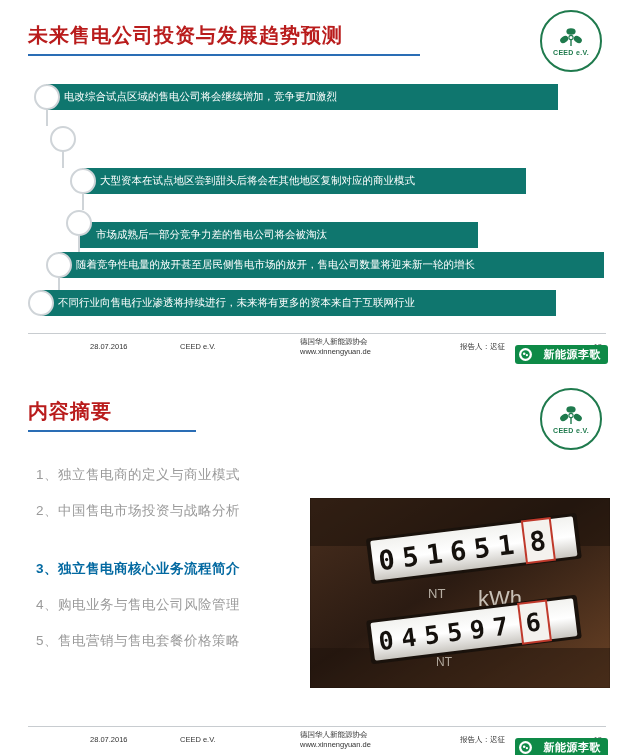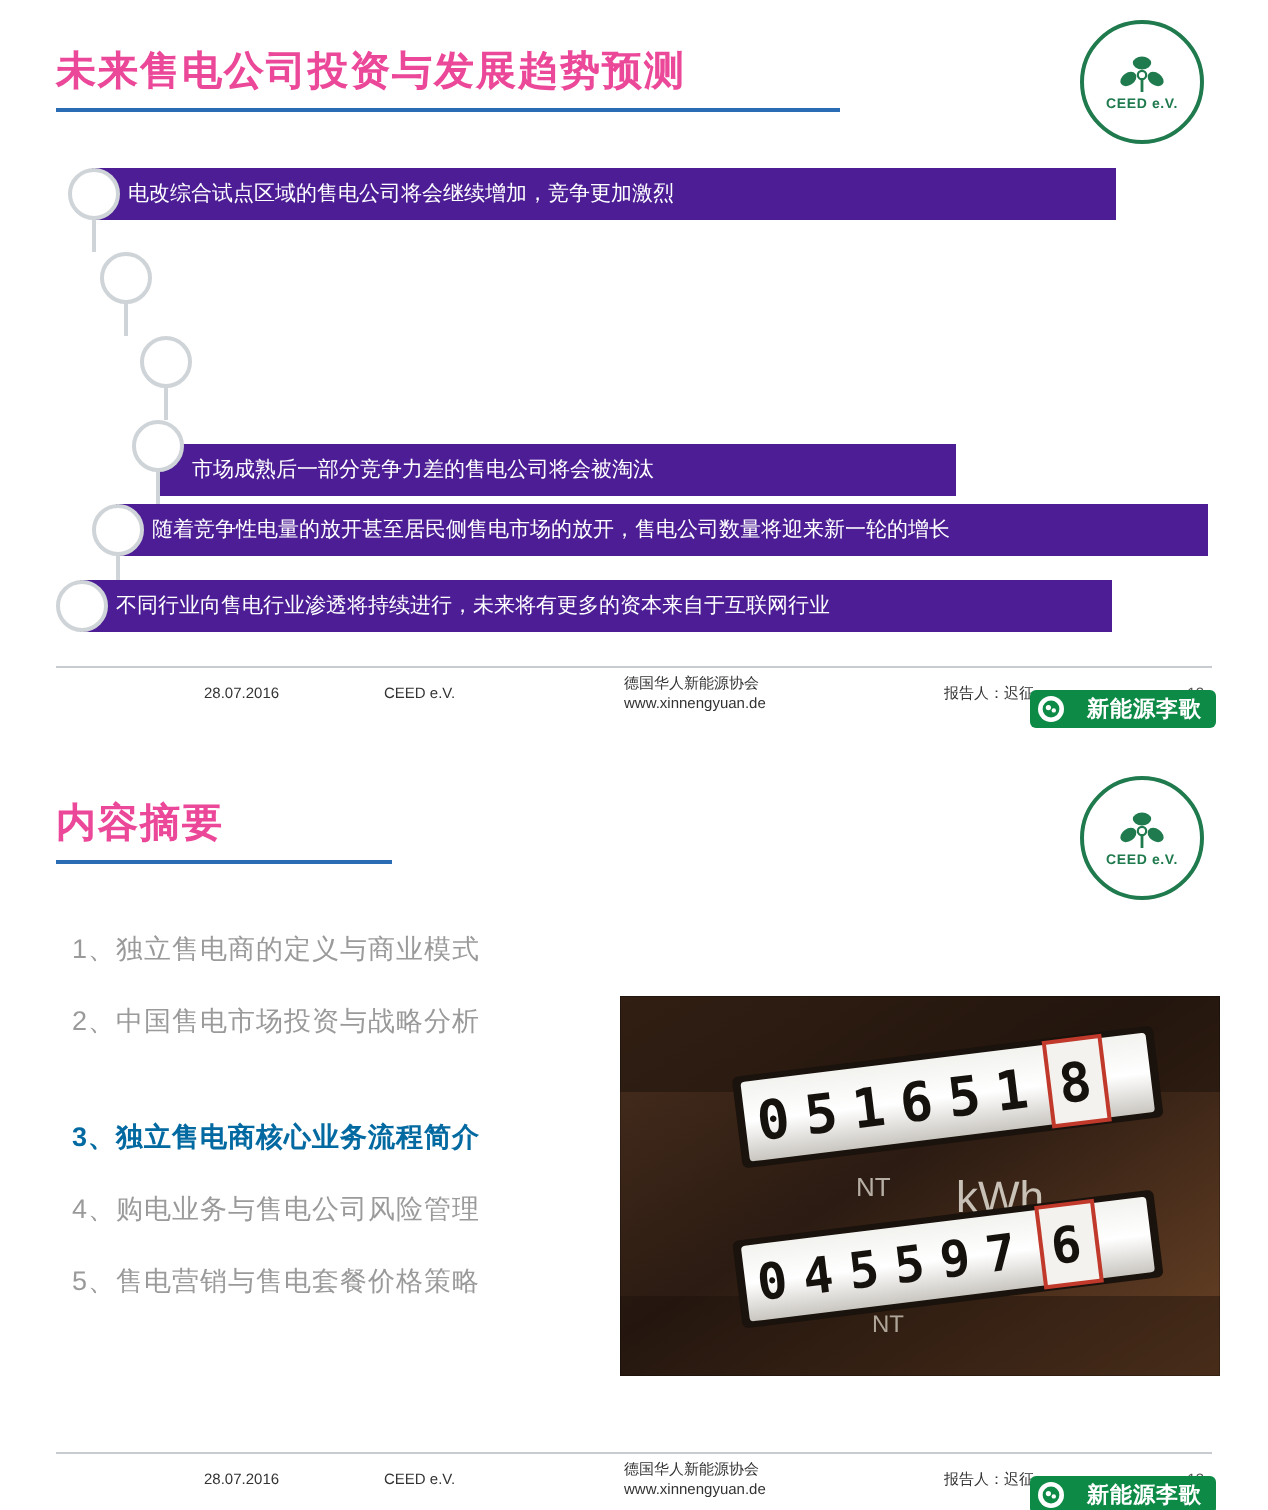--- a/index.html
+++ b/index.html
@@ -24,21 +24,21 @@
     height: 8px;
     background: #ffffff;
   }
   
   .slide-title {
     position: absolute;
     left: 28px;
     top: 22px;
     font-size: 20px;
     font-weight: bold;
-    color: #ec4899;
+    color: #b91c1c;
     letter-spacing: 1px;
   }
   .title-rule {
     position: absolute;
     left: 28px;
     top: 54px;
     width: 392px;
     height: 2px;
     background: #2a6db5;
   }
@@ -76,46 +76,47 @@
     position: absolute;
     width: 26px; height: 26px;
     border-radius: 50%;
     background: #ffffff;
     border: 2px solid #cfd4d8;
     z-index: 3;
   }
   .tl-bar {
     position: absolute;
     height: 26px;
-    background: #4c1d95;
+    background: #0f766e;
     color: #ffffff;
     font-size: 10.5px;
     line-height: 26px;
     padding-left: 18px;
     white-space: nowrap;
     overflow: hidden;
+    font-family: Liberation Mono, monospace;
   }
   .tl-connector {
     position: absolute;
     width: 2px;
     background: #cfd4d8;
     z-index: 1;
   }
   
   .footer-rule {
     position: absolute;
     left: 28px;
     right: 28px;
     bottom: 36px;
     height: 1px;
     background: #c8ccd0;
   }
   .footer {
     position: absolute;
-    left: 40px;
+    left: 28px;
     right: 28px;
     bottom: 8px;
     height: 26px;
     font-size: 7.5px;
     color: #333333;
   }
   .f-date { position: absolute; left: 62px; top: 6px; }
   .f-org  { position: absolute; left: 152px; top: 6px; }
   .f-assoc{ position: absolute; left: 272px; top: 1px; line-height: 1.3; }
   .f-rep  { position: absolute; left: 432px; top: 6px; }
@@ -205,20 +206,21 @@
     <div class="tl-connector" style="left:62px; top:68px; height:30px;"></div>
     <div class="tl-connector" style="left:82px; top:110px; height:30px;"></div>
     <div class="tl-connector" style="left:78px; top:152px; height:30px;"></div>
     <div class="tl-connector" style="left:58px; top:194px; height:26px;"></div>
 
     <div class="tl-bar" style="left:46px; top:14px; width:512px;">电改综合试点区域的售电公司将会继续增加，竞争更加激烈</div>
     <div class="tl-bubble" style="left:34px; top:14px;"></div>
 
     <div class="tl-bubble" style="left:50px; top:56px;"></div>
 
+    <div class="tl-bar" style="left:82px; top:98px; width:444px;">大型资本在试点地区尝到甜头后将会在其他地区复制对应的商业模式</div>
     <div class="tl-bubble" style="left:70px; top:98px;"></div>
 
     <div class="tl-bar" style="left:78px; top:152px; width:400px;">市场成熟后一部分竞争力差的售电公司将会被淘汰</div>
     <div class="tl-bubble" style="left:66px; top:140px;"></div>
 
     <div class="tl-bar" style="left:58px; top:182px; width:546px;">随着竞争性电量的放开甚至居民侧售电市场的放开，售电公司数量将迎来新一轮的增长</div>
     <div class="tl-bubble" style="left:46px; top:182px;"></div>
 
     <div class="tl-bar" style="left:40px; top:220px; width:516px;">不同行业向售电行业渗透将持续进行，未来将有更多的资本来自于互联网行业</div>
     <div class="tl-bubble" style="left:28px; top:220px;"></div>

